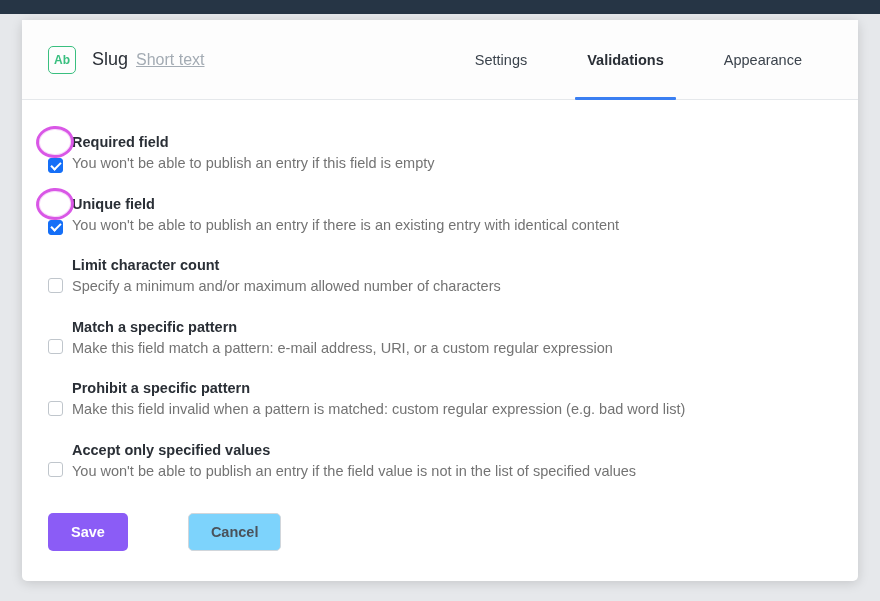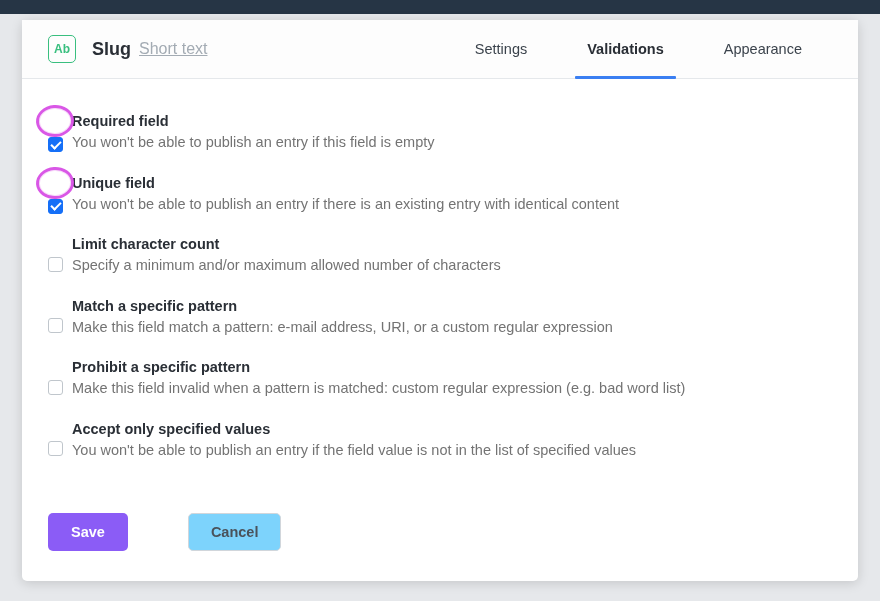--- a/index.html
+++ b/index.html
@@ -26,38 +26,38 @@
       box-shadow: 0 2px 12px rgba(0,0,0,0.15);
       display: flex;
       flex-direction: column;
     }
     .modal-header {
       border-bottom: 1px solid #e5e8eb;
       background: #fdfdfd;
       display: flex;
       align-items: center;
       padding: 0 26px;
-      height: 59px;
+      height: 80px;
     }
     .field-icon {
       width: 28px;
       height: 28px;
       border: 1.5px solid #39bf7f;
       border-radius: 5px;
       color: #39bf7f;
       font-size: 12px;
       font-weight: 600;
       display: flex;
       align-items: center;
       justify-content: center;
       margin-right: 16px;
     }
     .field-title {
       font-size: 18px;
-      font-weight: 700;
+      font-weight: 400;
       color: #2a2f36;
       margin-right: 8px;
     }
     .field-subtitle {
       font-size: 16px;
       color: #a3abb3;
       text-decoration: underline;
     }
     .tabs {
       margin-left: auto;

